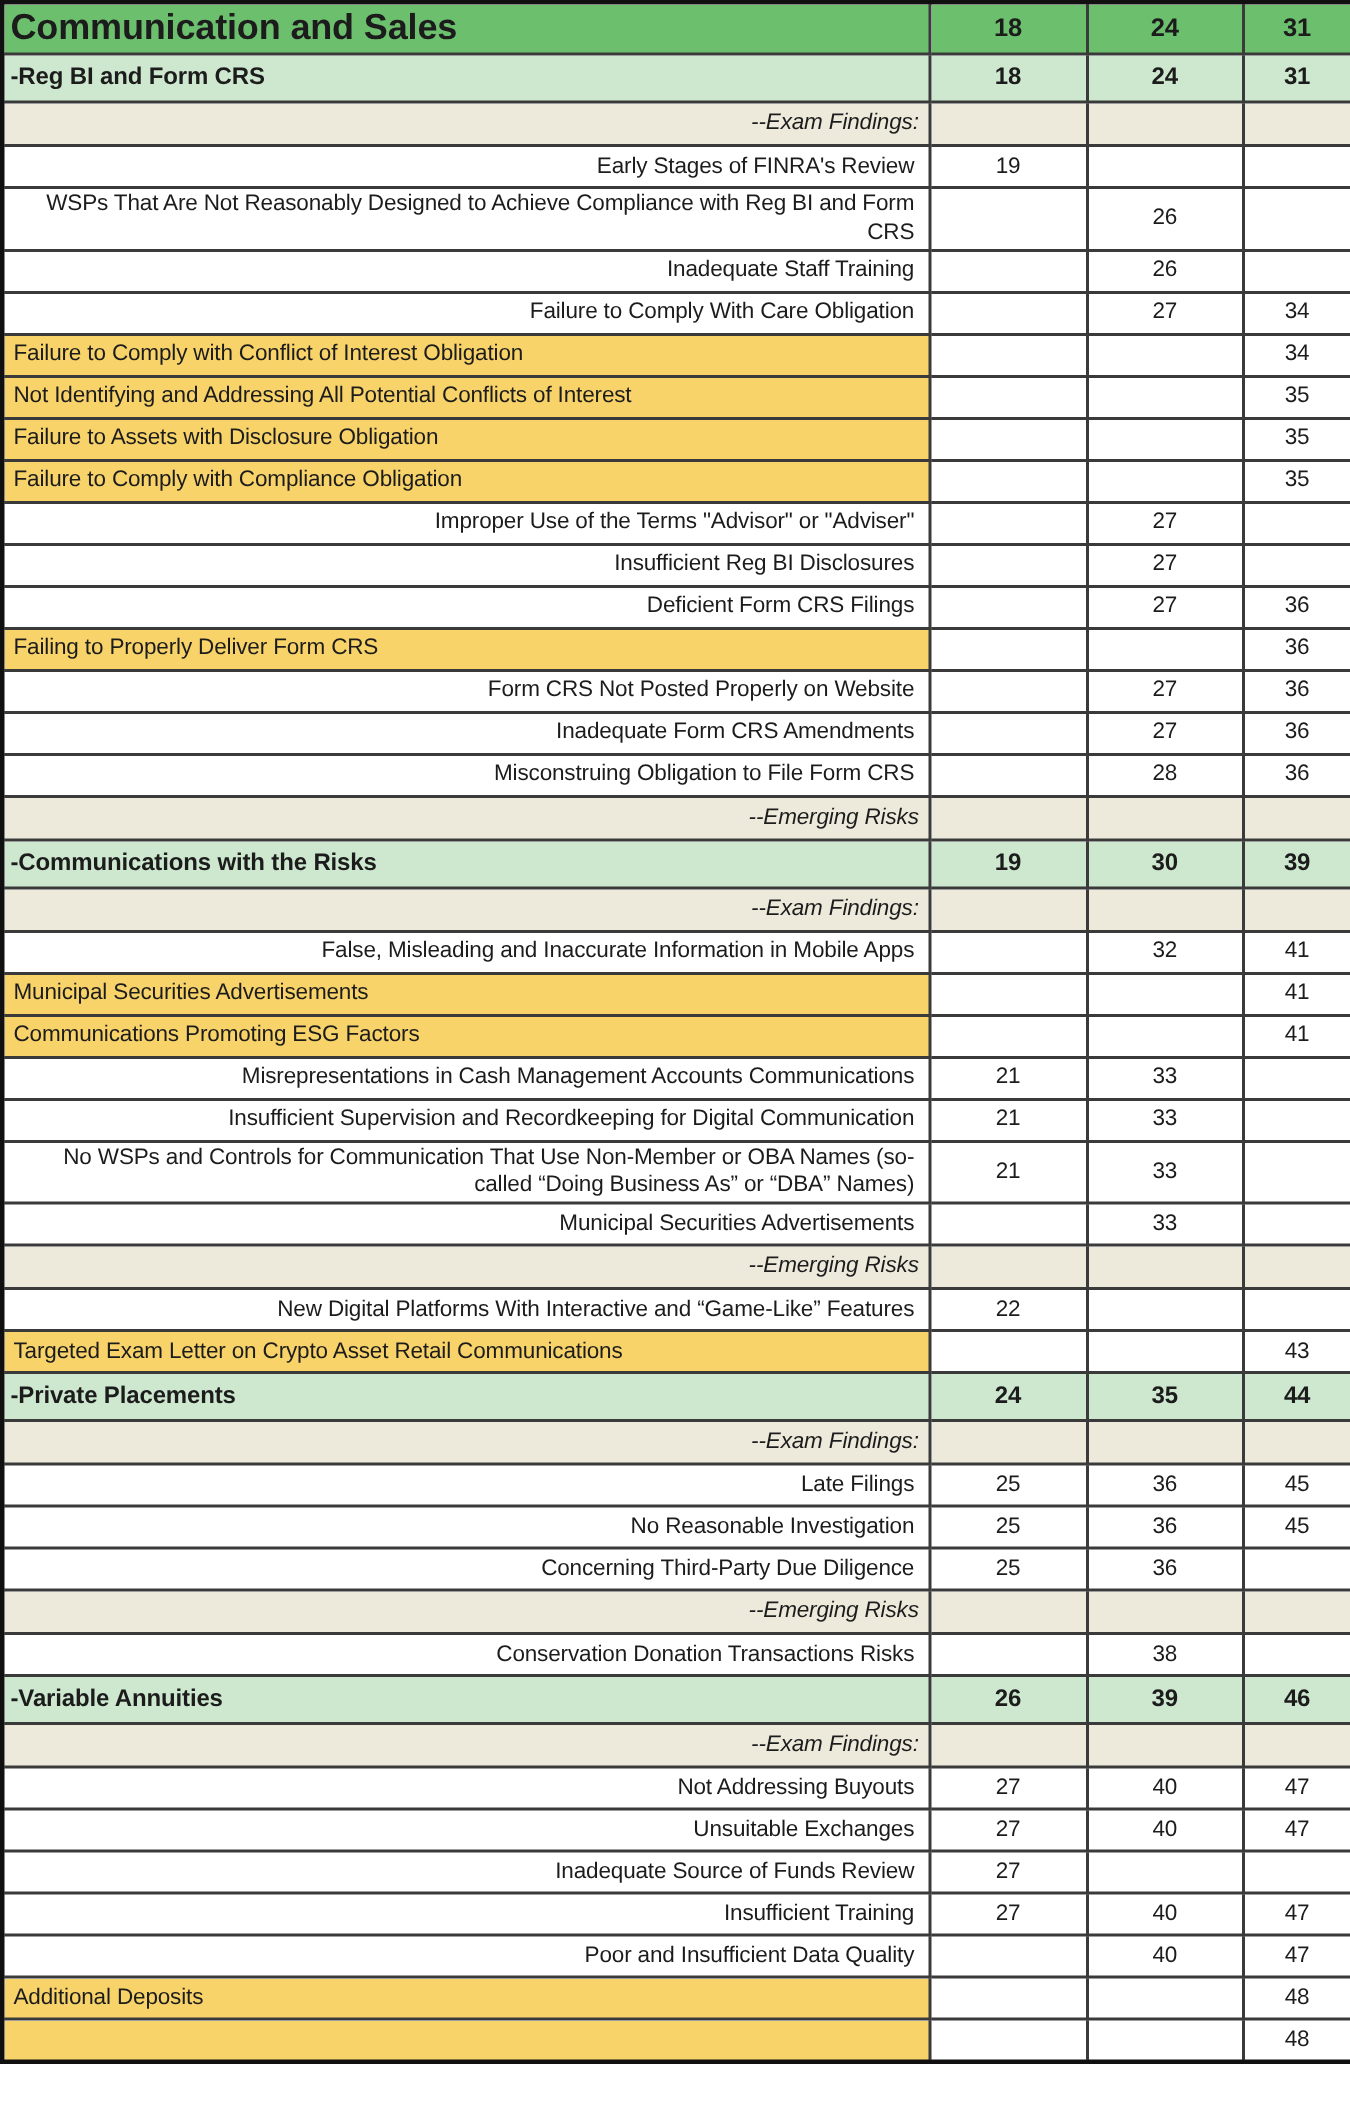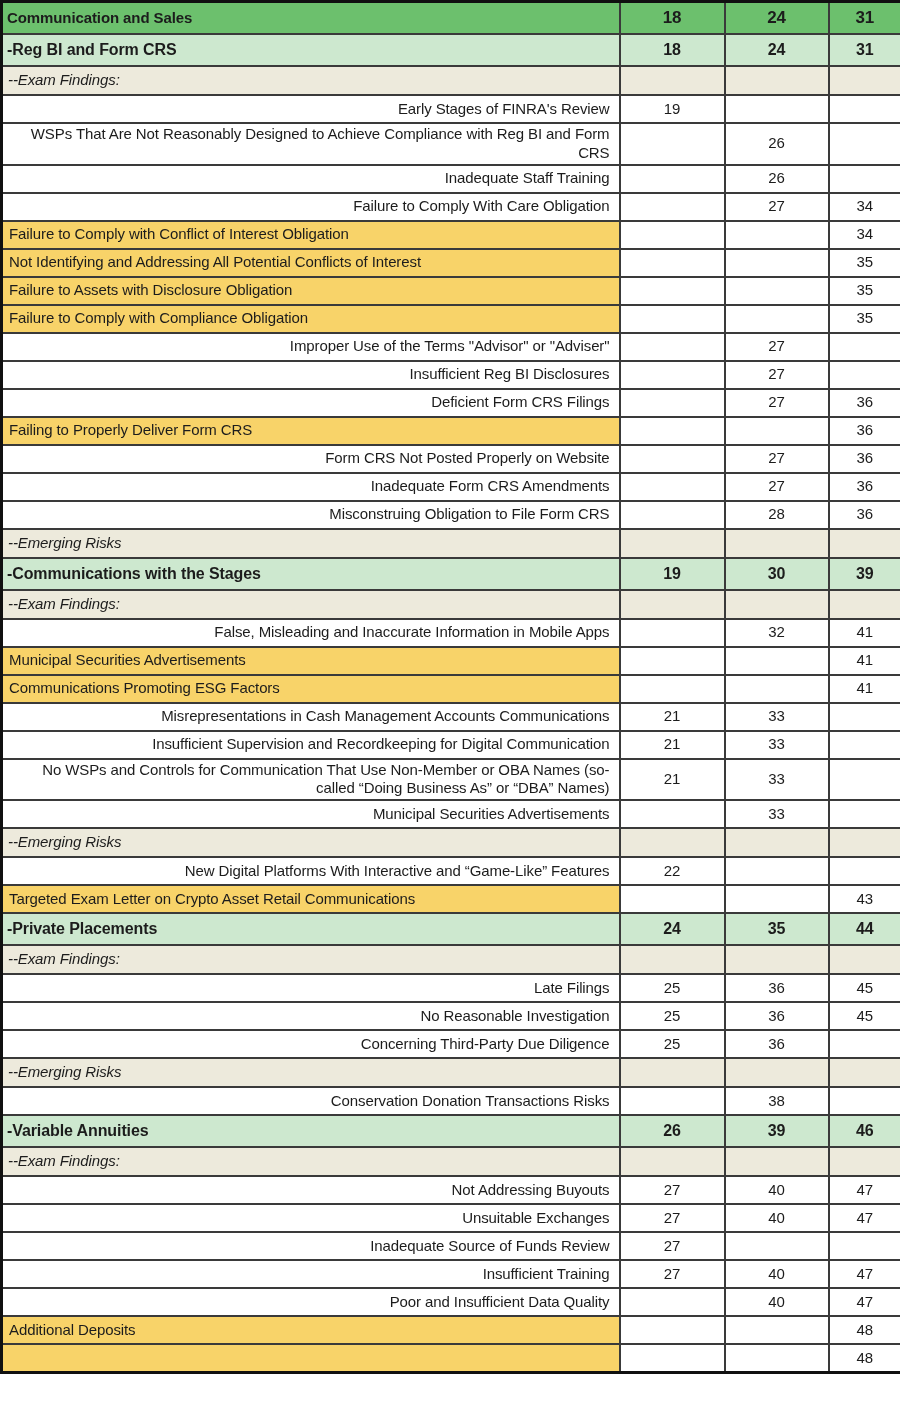--- a/index.html
+++ b/index.html
@@ -32,27 +32,27 @@
   }
   td.num{text-align:center;padding:1px 2px;}
   
   tr.finding td{height:24px;background:#ffffff;}
   tr.finding td.topic{text-align:right;padding-right:9px;}
   
   tr.highlight td{height:24px;background:#ffffff;}
   tr.highlight td.topic{padding-right:9px;background:var(--highlight-bg);}
   
   tr.sub td{height:25px;background:var(--subheader-bg);font-style:italic;}
-  tr.sub td.topic{text-align:left;padding-left:5px;}
+  tr.sub td.topic{text-align:right;padding-left:5px;}
   
   tr.section td{height:28px;background:var(--section-bg);font-weight:bold;font-size:16px;margin-top:10px;}
   tr.section td.topic{text-align:left;padding-left:4px;}
   tr.section td.num{font-size:16px;}
   
-  tr.title td{height:28px;background:var(--title-bg);font-weight:bold;font-size:15px;}
+  tr.title td{height:28px;background:var(--title-bg);font-weight:bold;font-size:24px;}
   tr.title td.topic{text-align:left;padding-left:4px;}
   tr.title td.num{font-size:17px;}
 </style>
 </head>
 <body>
 
 <table>
   <colgroup>
     <col style="width:618px">
     <col style="width:105px">
@@ -168,21 +168,21 @@
         <td class="num">28</td>
         <td class="num">36</td>
       </tr>
       <tr class="sub">
         <td class="topic"><span>--Emerging Risks</span></td>
         <td class="num"></td>
         <td class="num"></td>
         <td class="num"></td>
       </tr>
       <tr class="section">
-        <td class="topic"><span>-Communications with the Stages</span></td>
+        <td class="topic"><span>-Communications with the Risks</span></td>
         <td class="num">19</td>
         <td class="num">30</td>
         <td class="num">39</td>
       </tr>
       <tr class="sub">
         <td class="topic"><span>--Exam Findings:</span></td>
         <td class="num"></td>
         <td class="num"></td>
         <td class="num"></td>
       </tr>

